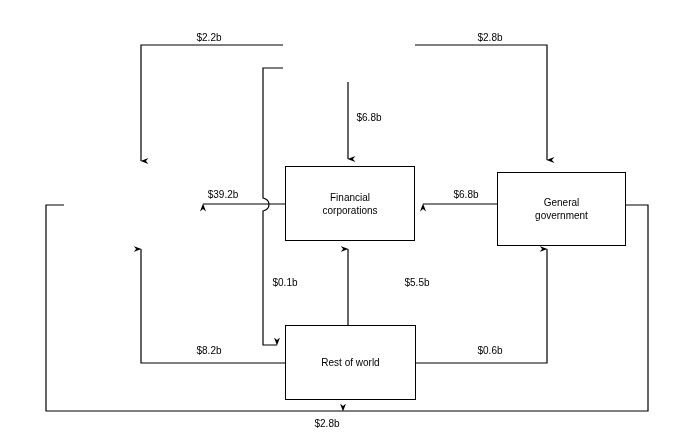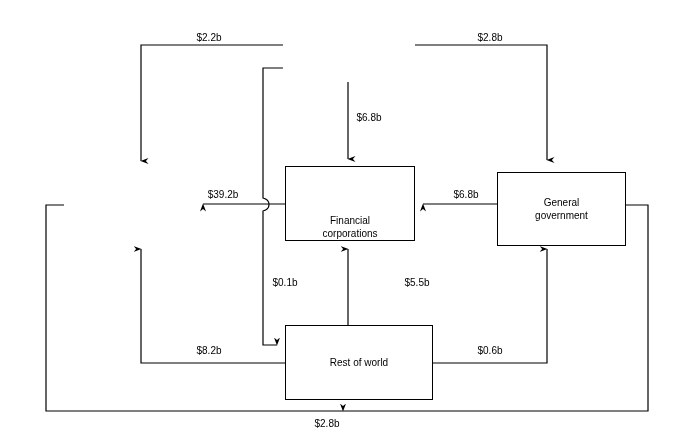--- a/index.html
+++ b/index.html
@@ -99,31 +99,31 @@
       <path d="M414,363 L547,363 L547,249" marker-end="url(#arrow-up)"></path>
 
       <path d="M64,205 L46,205 L46,411 L343,411" marker-end="url(#arrow-right)"></path>
       <path d="M343,411 L648,411 L648,205 L626,205"></path>
 
     </g>
   </svg>
 
 
 
-  <div class="node-box" style="left:285px; top:166px; width:130px; height:75px;align-items:flex-end;">
+  <div class="node-box" style="left:285px; top:166px; width:130px; height:75px;">
     <span class="node-label">Financial
 corporations</span>
   </div>
 
   <div class="node-box" style="left:497px; top:172px; width:129px; height:74px;">
     <span class="node-label">General
 government</span>
   </div>
 
-  <div class="node-box" style="left:285px; top:325px; width:148px; height:75px;">
+  <div class="node-box" style="left:285px; top:325px; width:131px; height:75px;">
     <span class="node-label">Rest of world</span>
   </div>
 
   <div class="edge-label centered" style="left:209px; top:38px;">$2.2b</div>
 
   <div class="edge-label centered" style="left:490px; top:38px;">$2.8b</div>
 
   <div class="edge-label centered" style="left:369px; top:118px;">$6.8b</div>
 
   <div class="edge-label centered" style="left:223px; top:195px;">$39.2b</div>

